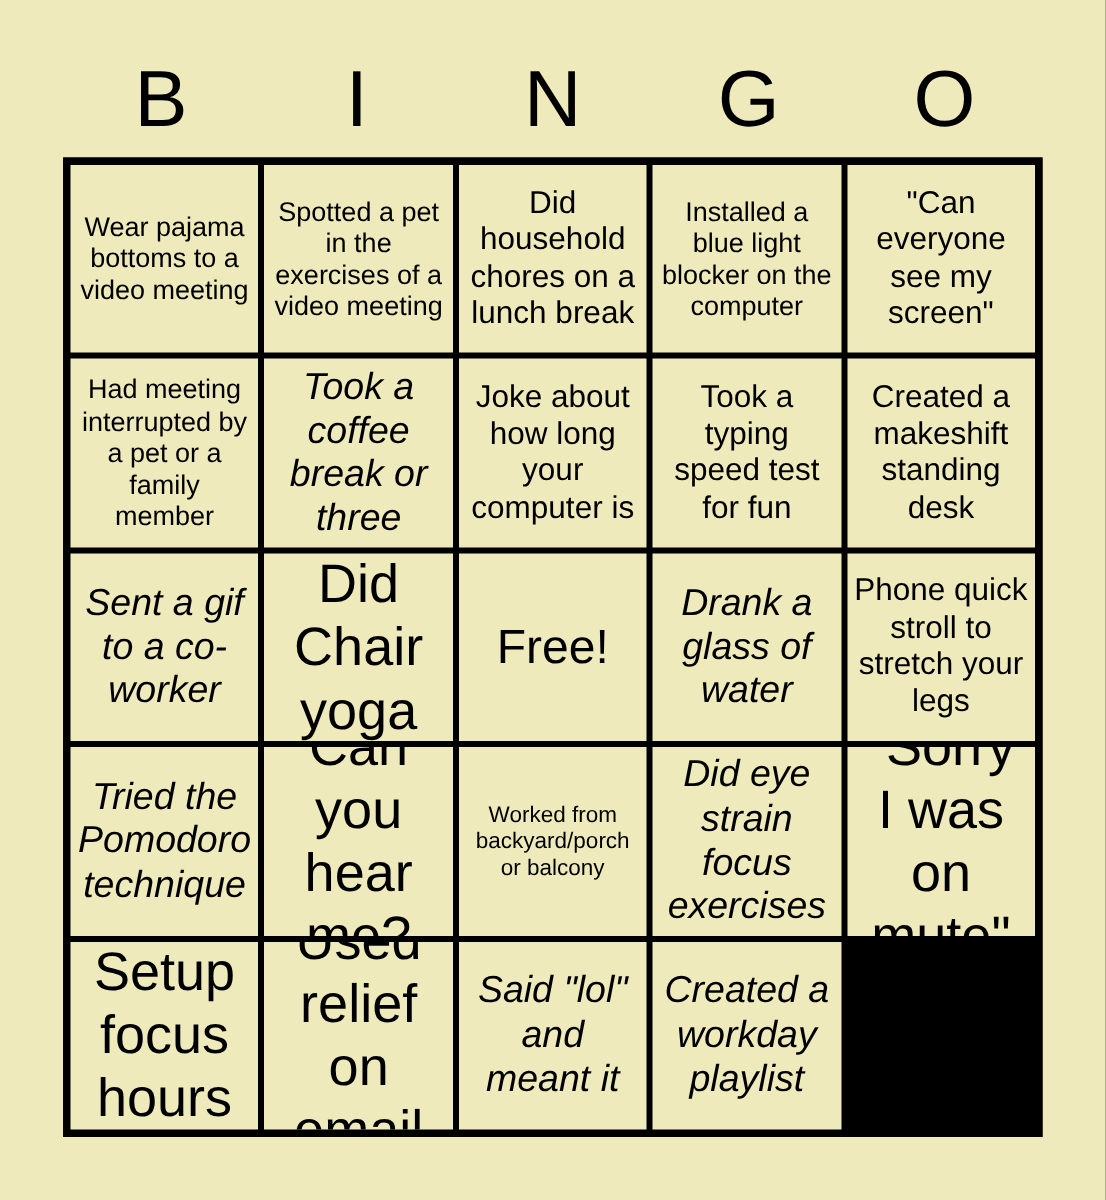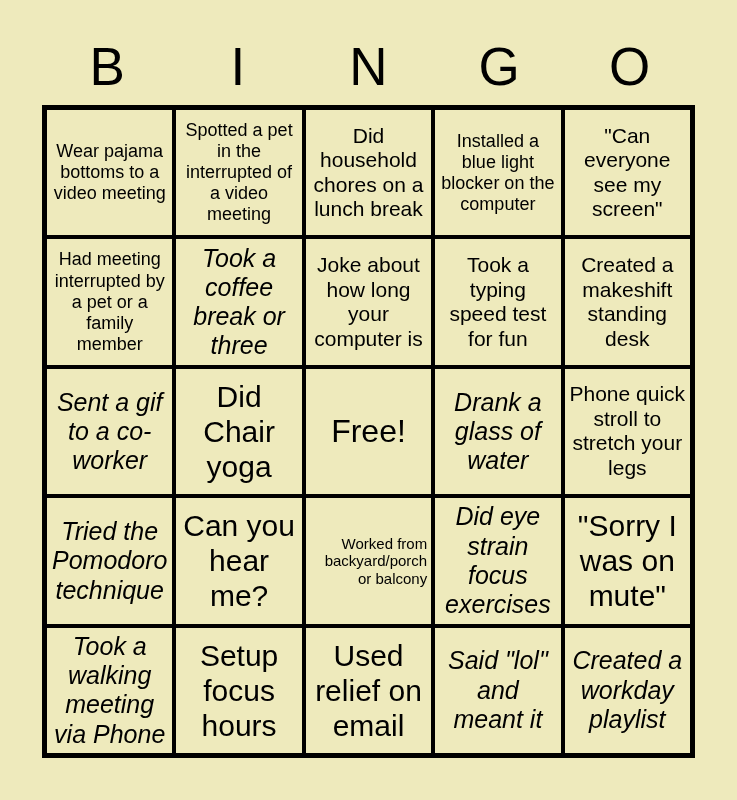--- a/index.html
+++ b/index.html
@@ -64,46 +64,46 @@
     box-sizing: border-box;
     overflow: hidden;
     color: #000000;
     line-height: 1.17;
   }
   .cell .txt {
     display: block;
     width: 100%;
   }
   
-  .size-xs .txt { font-size: 15px; text-align: right; }
+  .size-xs .txt { font-size: 15px; }
   .size-s  .txt { font-size: 18px; }
   .size-m  .txt { font-size: 21px; }
   .size-l  .txt { font-size: 25px; font-style: italic; }
-  .size-xl .txt { font-size: 30px; }
+  .size-xl .txt { font-size: 36px; }
   .size-free .txt { font-size: 32px; }
 </style>
 </head>
 <body>
 
 <div id="card">
 
   <div id="header">
     <div class="header-letter">B</div>
     <div class="header-letter">I</div>
     <div class="header-letter">N</div>
     <div class="header-letter">G</div>
     <div class="header-letter">O</div>
   </div>
 
   <div id="grid">
       <div class="cell size-s">
         <span class="txt">Wear pajama bottoms to a video meeting</span>
       </div>
       <div class="cell size-s">
-        <span class="txt">Spotted a pet in the interrupted of a video meeting</span>
+        <span class="txt">Spotted a pet in the exercises of a video meeting</span>
       </div>
       <div class="cell size-m">
         <span class="txt">Did household chores on a lunch break</span>
       </div>
       <div class="cell size-s">
         <span class="txt">Installed a blue light blocker on the computer</span>
       </div>
       <div class="cell size-m">
         <span class="txt">"Can everyone see my screen"</span>
       </div>
@@ -145,23 +145,20 @@
       </div>
       <div class="cell size-xs">
         <span class="txt">Worked from backyard/porch or balcony</span>
       </div>
       <div class="cell size-l">
         <span class="txt">Did eye strain focus exercises</span>
       </div>
       <div class="cell size-xl">
         <span class="txt">"Sorry I was on mute"</span>
       </div>
-      <div class="cell size-l">
-        <span class="txt">Took a walking meeting via Phone</span>
-      </div>
       <div class="cell size-xl">
         <span class="txt">Setup focus hours</span>
       </div>
       <div class="cell size-xl">
         <span class="txt">Used relief on email</span>
       </div>
       <div class="cell size-l">
         <span class="txt">Said "lol" and meant it</span>
       </div>
       <div class="cell size-l">

